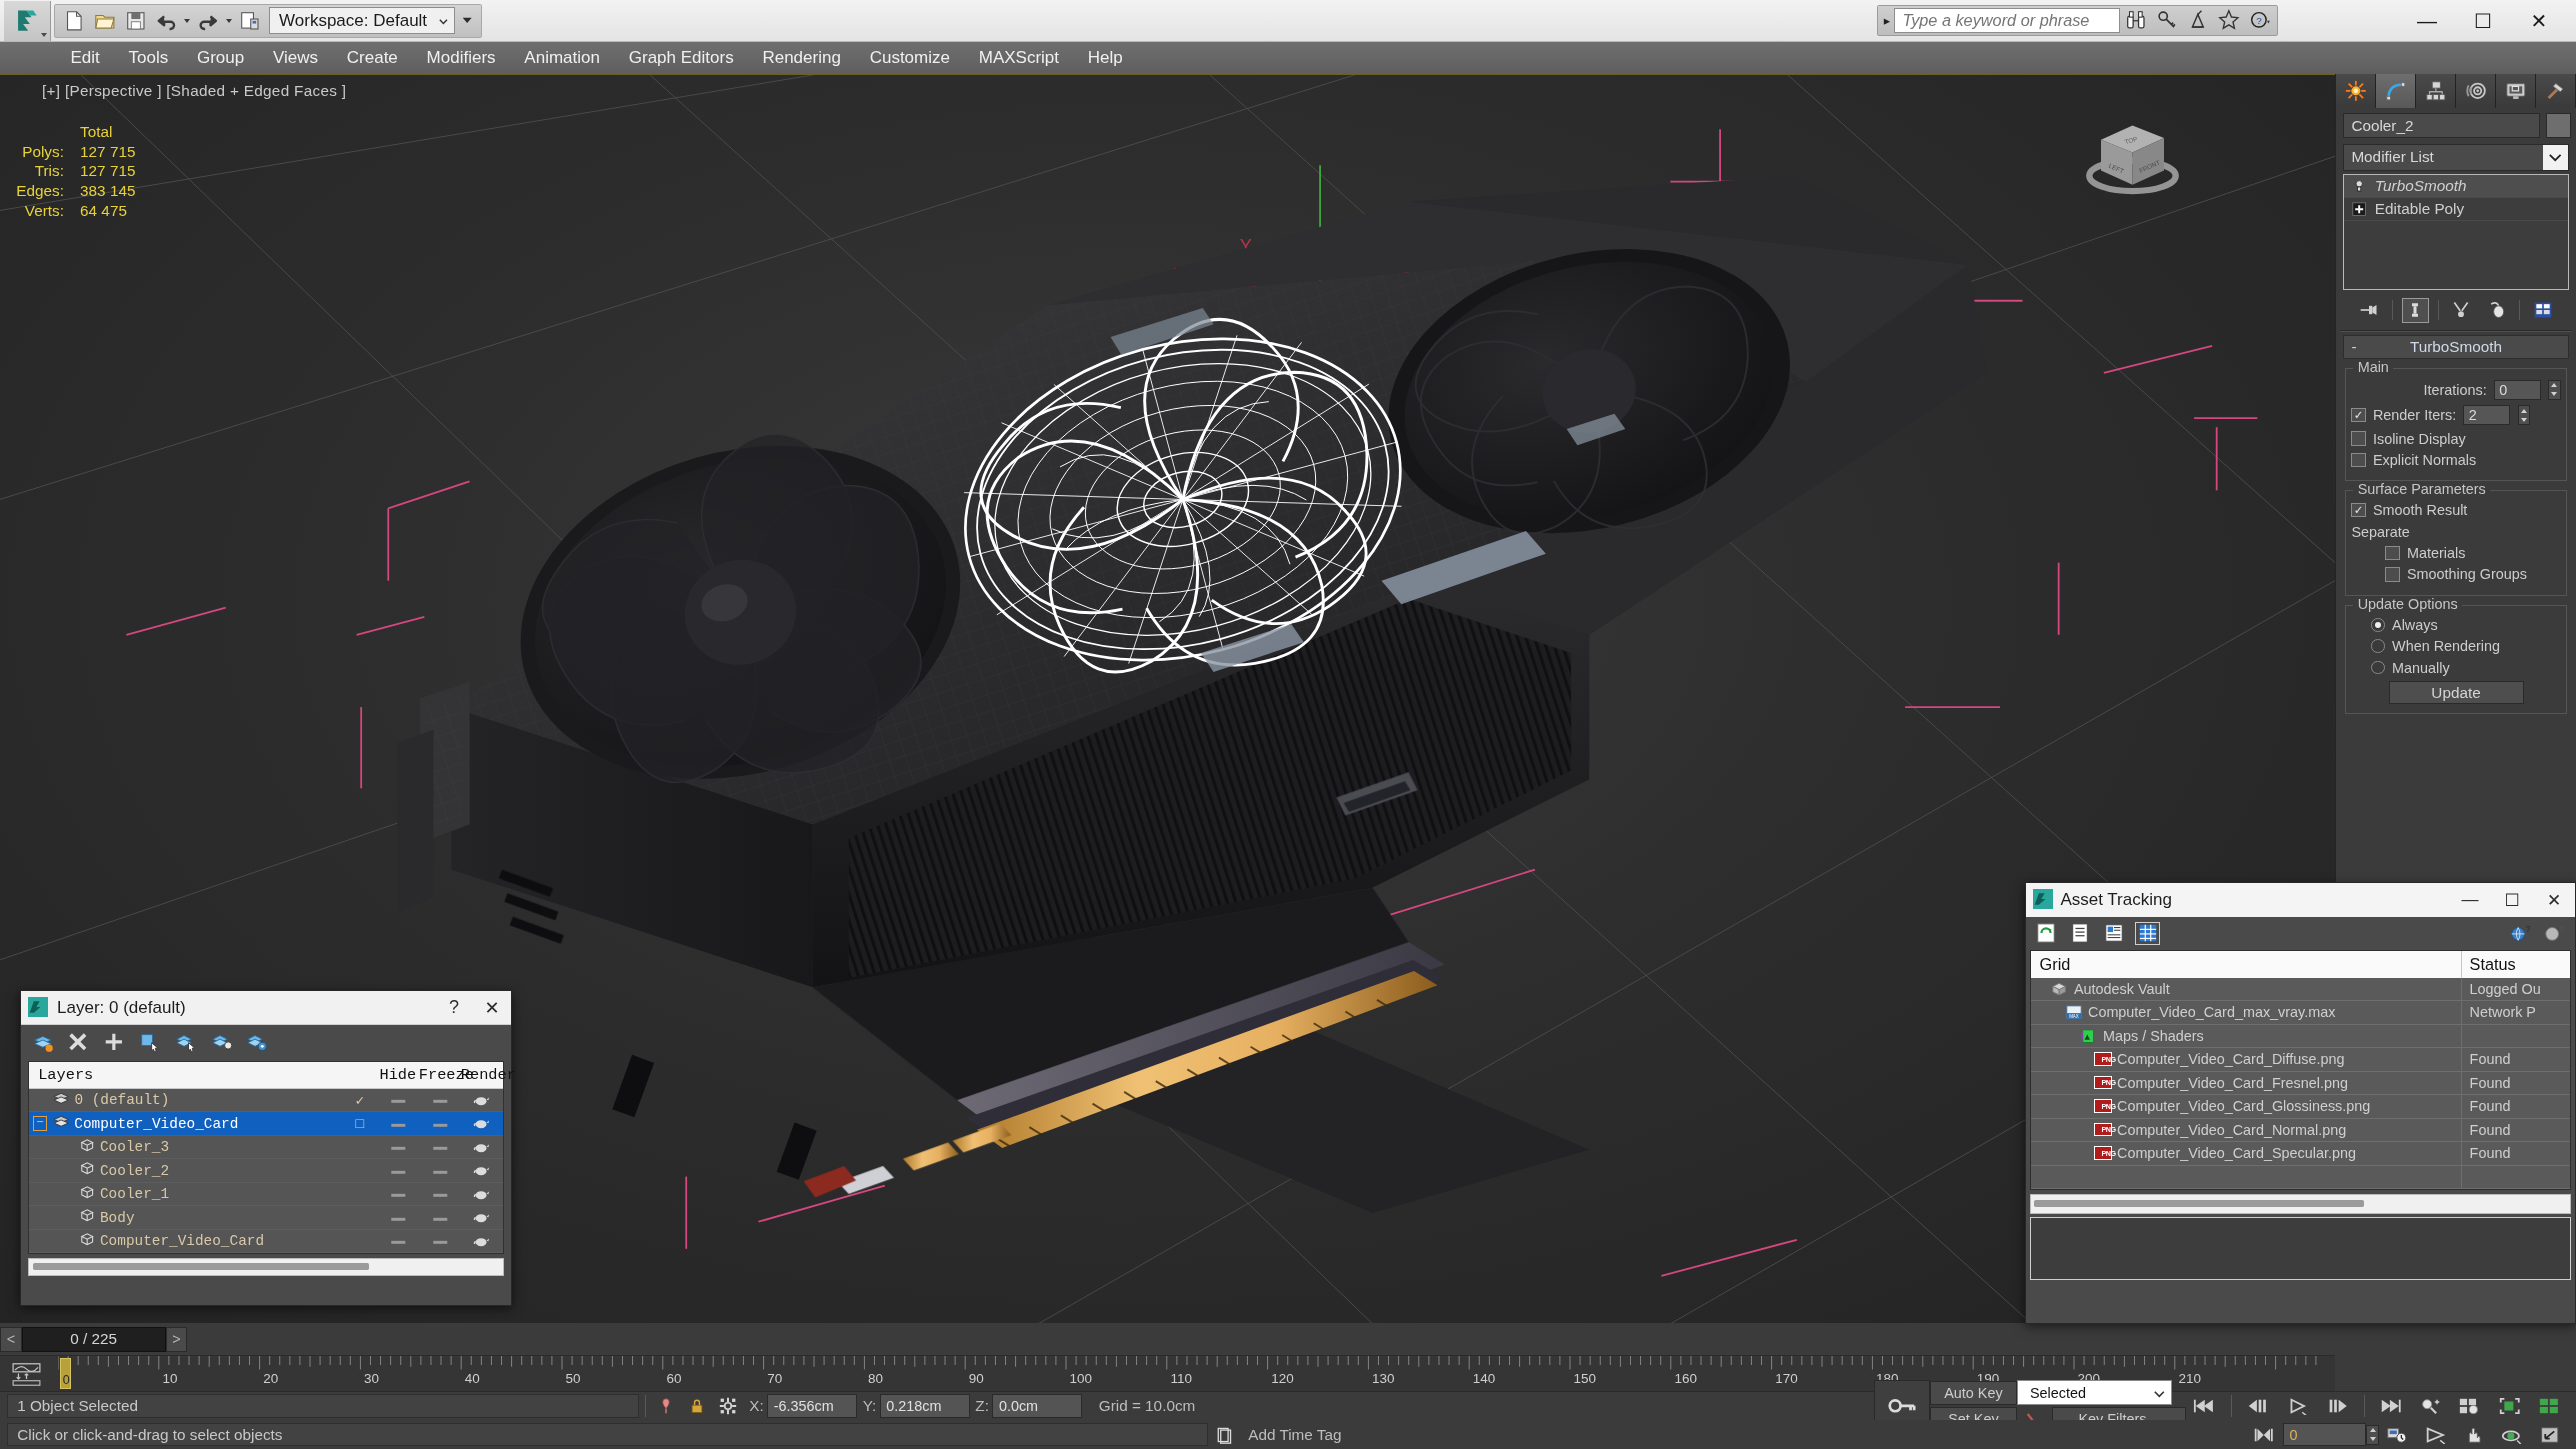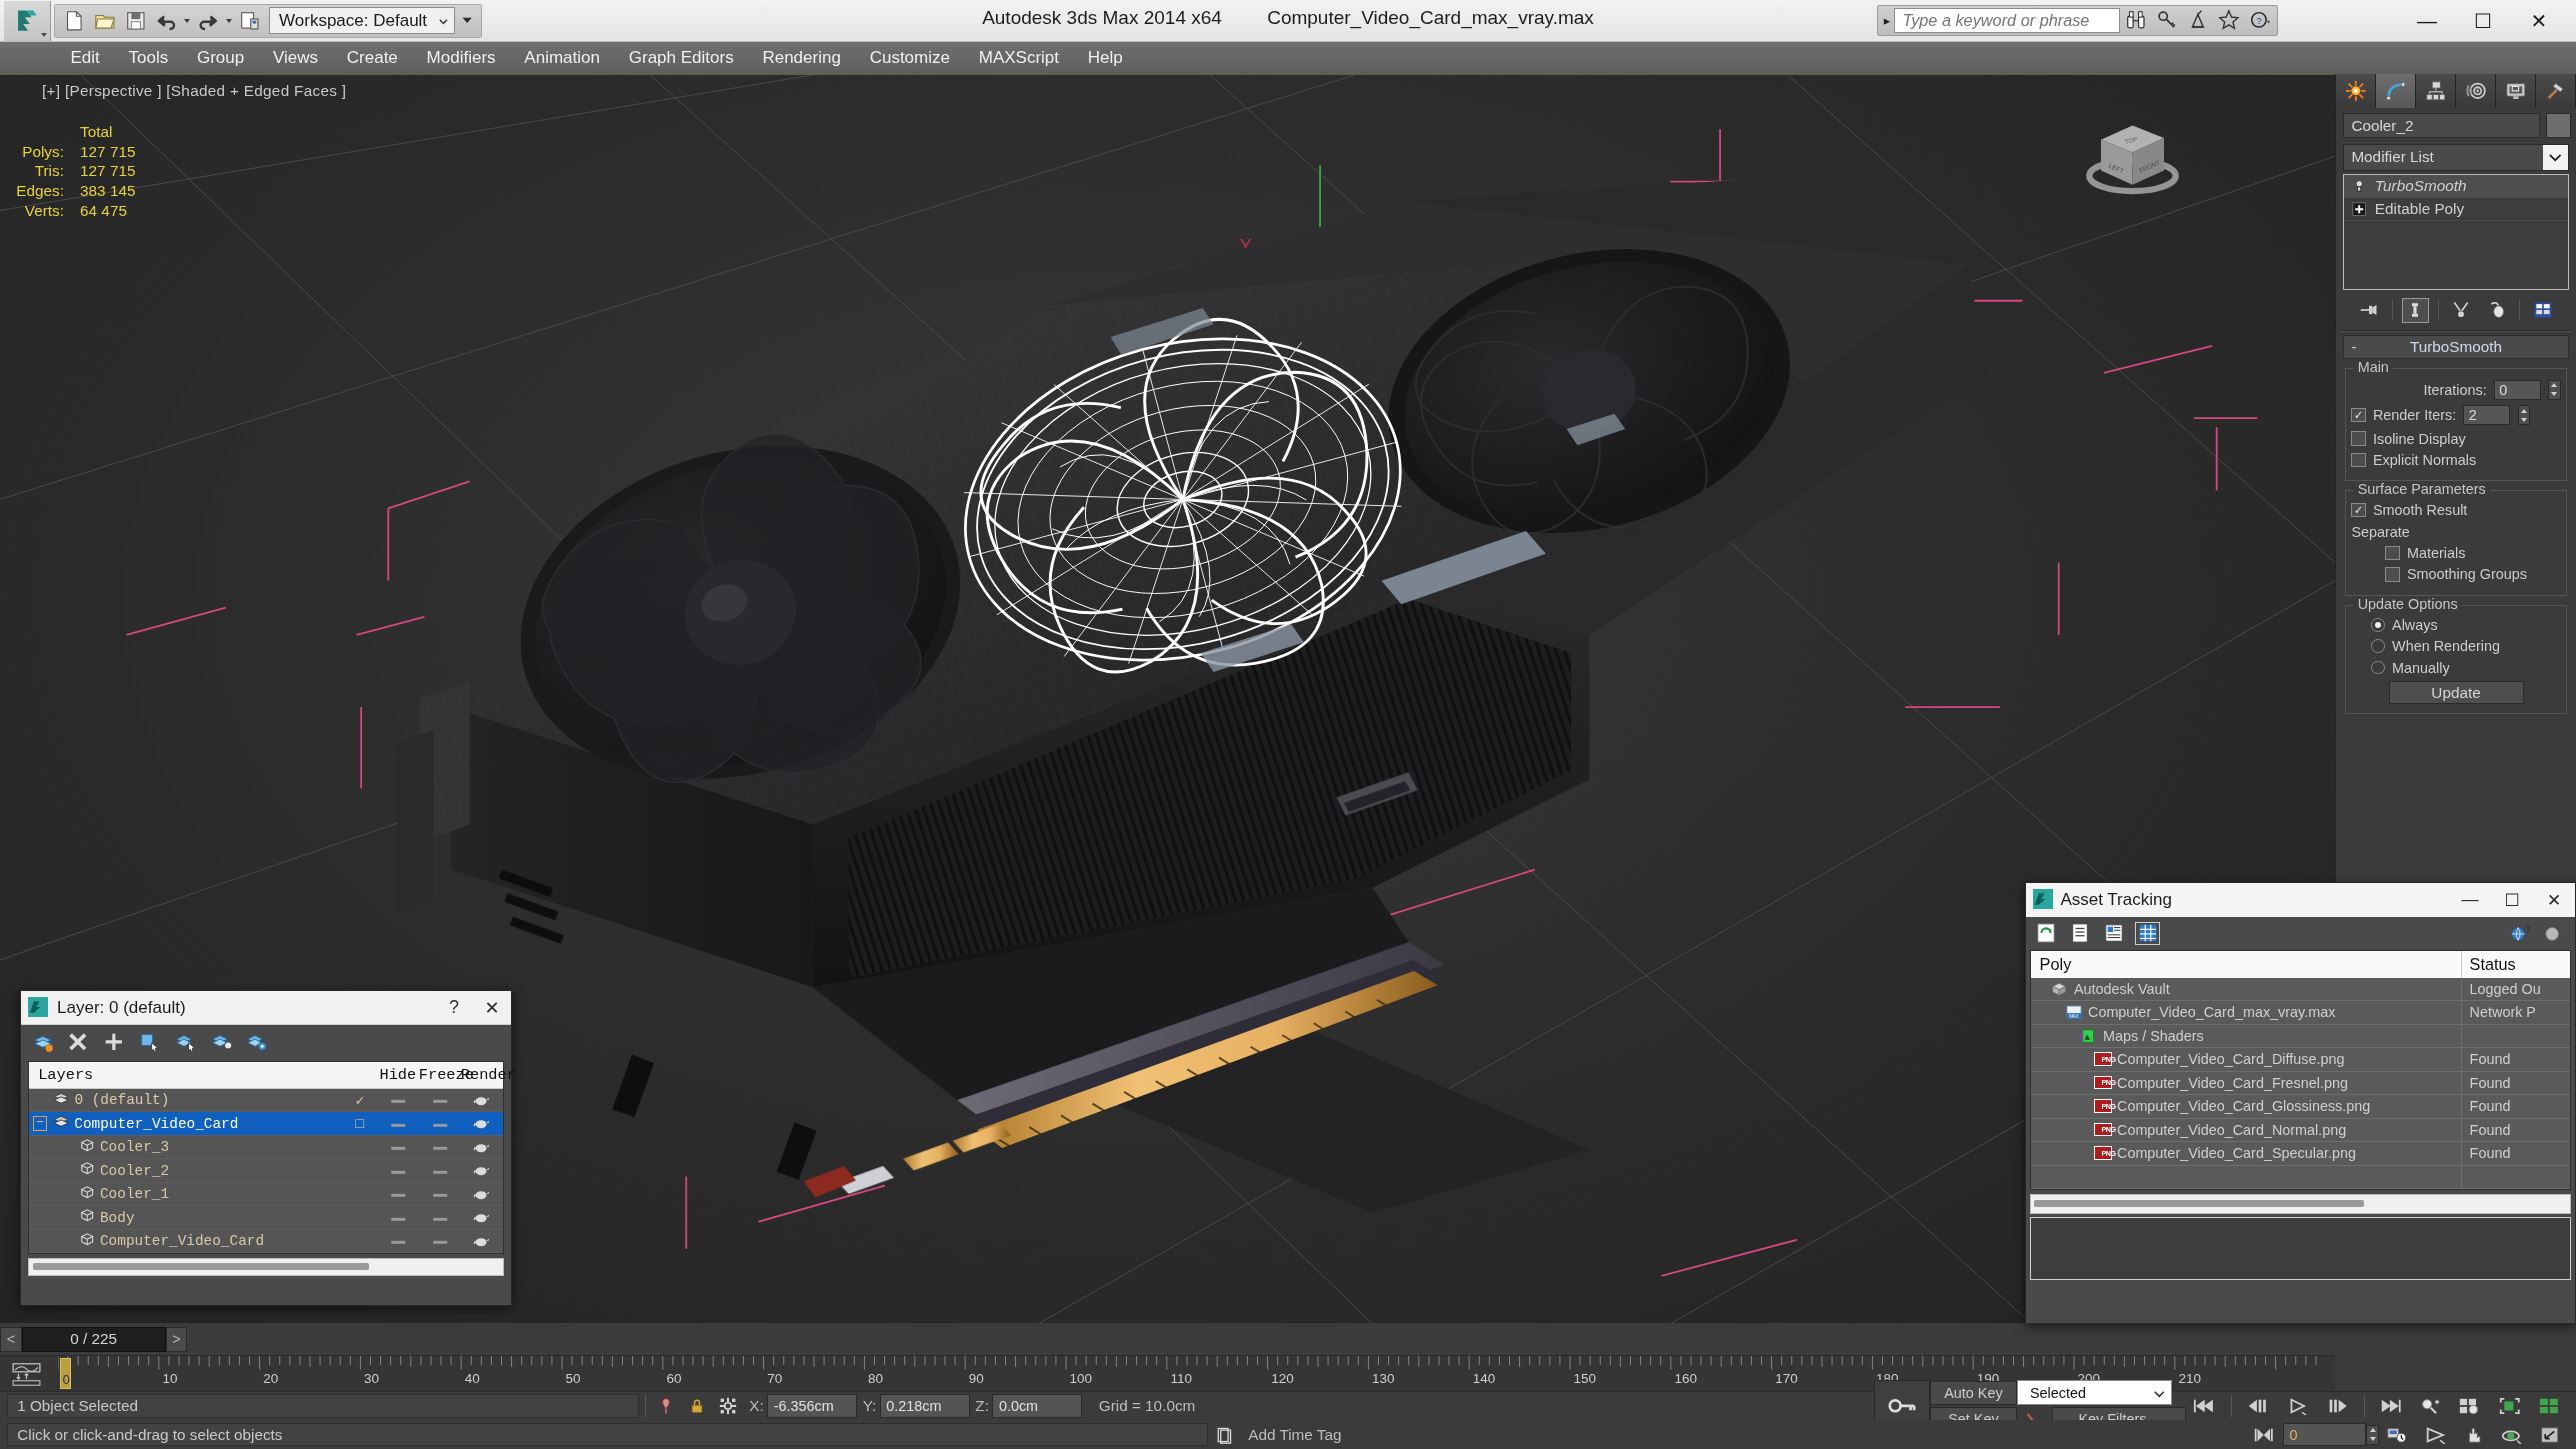--- a/index.html
+++ b/index.html
@@ -384,24 +384,20 @@
             </svg>
         </span>
       </div>
       <div class="ws-dd">
         <svg width="14.4" height="10.8" viewBox="0 0 16 12">
             <path d="M3 3 L13 3 L8 9 Z" fill="#2b2b2b"></path>
           </svg>
       </div>
     </div>
 
-    <div class="apptitle">
-      <span>Autodesk 3ds Max  2014 x64</span>
-      <span>Computer_Video_Card_max_vray.max</span>
-    </div>
 
     <div class="searchwrap">
       <div class="search-arrow">▸</div>
       <input class="searchinput" placeholder="Type a keyword or phrase" style="">
       <div class="sicon">
         <svg viewBox="0 0 24 24">
             <rect x="3" y="8" width="6" height="13" rx="2" fill="#fff" stroke="#333" stroke-width="1.4"></rect>
             <rect x="15" y="8" width="6" height="13" rx="2" fill="#fff" stroke="#333" stroke-width="1.4"></rect>
             <rect x="5" y="3" width="4" height="6" fill="#fff" stroke="#333" stroke-width="1.2"></rect>
             <rect x="15" y="3" width="4" height="6" fill="#fff" stroke="#333" stroke-width="1.2"></rect>
@@ -1242,21 +1238,21 @@
           <svg viewBox="0 0 22 22" width="20" height="20">
               <circle cx="9" cy="12" r="7" fill="#b8b8b8" stroke="#777"></circle>
               <text x="17" y="10" font-size="10" fill="#555" font-family="Liberation Sans">?</text>
             </svg>
         </span>
       </span>
     </div>
 
     <div class="at-table">
       <div class="at-hdr">
-        <span class="n">Poly</span>
+        <span class="n">Grid</span>
         <span class="s">Status</span>
       </div>
 
       <div class="at-row">
         <span class="n" style="padding-left:20px">
           <span class="ic">
             <svg width="16.3" height="14.4" viewBox="0 0 18 16">
                 <path d="M2 5 L9 1.5 L16 5 L9 8.5 Z" fill="#d8d8d8" stroke="#777"></path>
                 <path d="M2 5 V11 L9 14.5 V8.5 Z" fill="#b8b8b8" stroke="#777"></path>
                 <path d="M16 5 V11 L9 14.5 V8.5 Z" fill="#9a9a9a" stroke="#777"></path>

